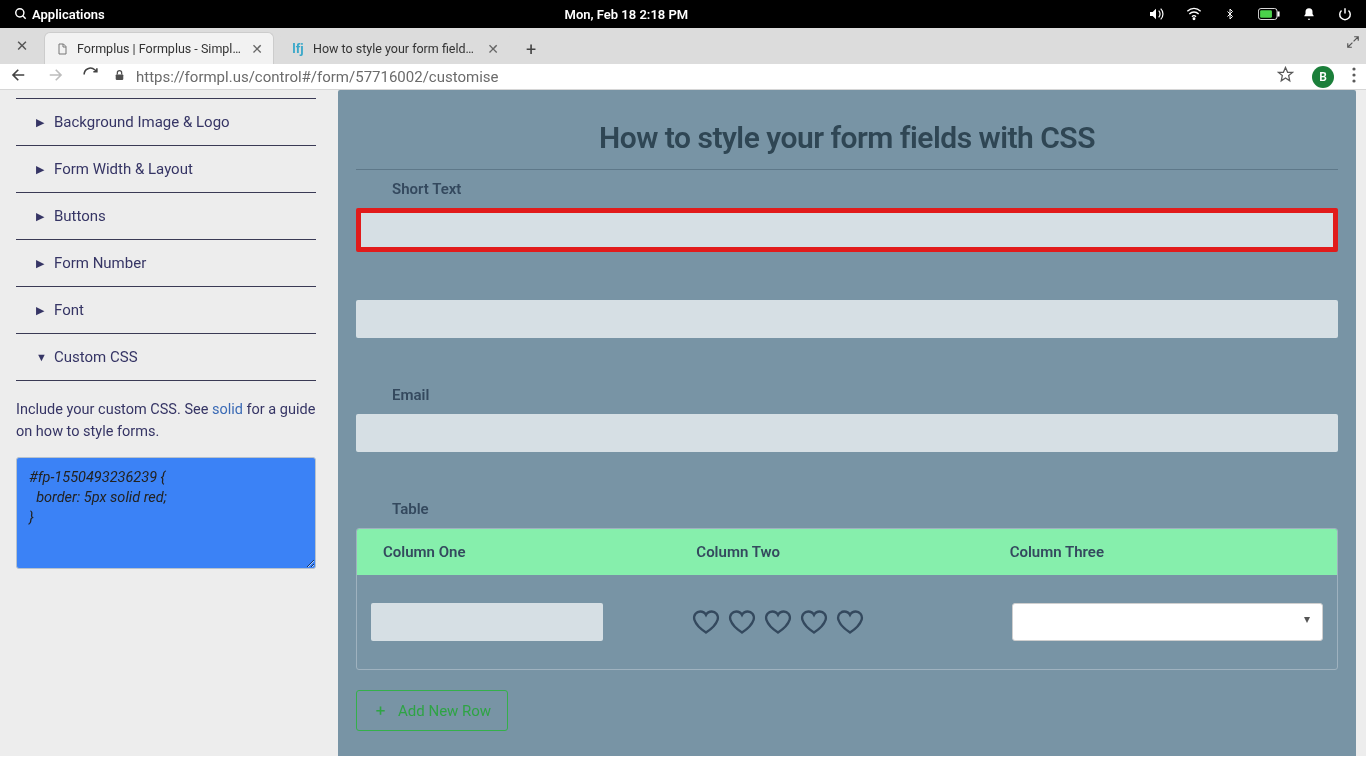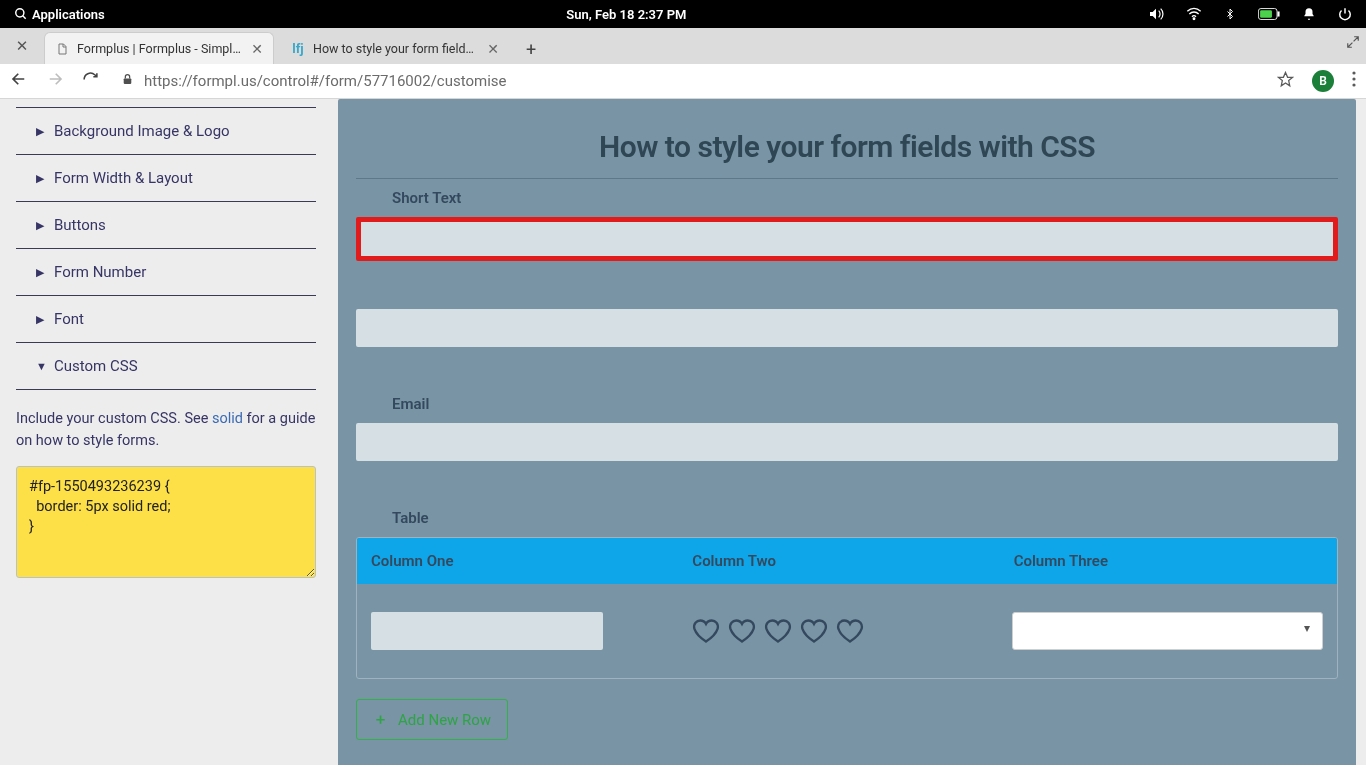--- a/index.html
+++ b/index.html
@@ -18,52 +18,52 @@
 .tab-spacer-left .x { color:#555; font-size:15px; }
 .btab { height: 32px; background: #f2f2f2; border-radius: 6px 6px 0 0; display: flex; align-items: center; padding: 0 10px; font-size: 12.5px; color: #333; margin-right: 6px; max-width: 230px; min-width: 200px; gap: 8px; border:1px solid #ccc; border-bottom:none;}
 .btab.inactive { background: #dcdcdc; border-color:transparent;}
 .btab .favicon { width: 14px; height: 14px; display:inline-flex; align-items:center; justify-content:center; }
 .btab .title { flex: 1; overflow: hidden; white-space: nowrap; text-overflow: ellipsis; }
 .btab .close { color: #666; font-size: 14px; }
 .newtab { width: 30px; height: 30px; display:flex; align-items:center; justify-content:center; color:#444; font-size:18px;}
 .winctrl { position:absolute; right:6px; top:6px; color:#555; }
 
 
-.addrbar { height: 35px; background: #fff; border-bottom: 1px solid #d6d6d6; display: flex; align-items: center; padding: 0 10px; gap: 22px; }
+.addrbar { height: 26px; background: #fff; border-bottom: 1px solid #d6d6d6; display: flex; align-items: center; padding: 0 10px; gap: 14px; }
 .nav-icons { display:flex; align-items:center; gap:18px; color:#5a5a5a; }
 .nav-icons .disabled { color:#bdbdbd; }
 .addr { flex:1; display:flex; align-items:center; gap:10px; color:#6b6b6b; font-size:15px; }
 .addr .lock { color:#5a8f5a; }
 .addr-right { display:flex; align-items:center; gap:18px; color:#5a5a5a; }
 .avatar { width:22px; height:22px; border-radius:50%; background:#1b7f3a; color:#fff; font-size:12px; display:flex; align-items:center; justify-content:center; font-weight:600;}
 
 
 .main { display:flex; height: calc(768px - 28px - 36px - 38px); }
 .sidebar { width: 332px; background:#ededed; padding: 8px 16px 16px 16px; overflow:auto; }
 .canvas-wrap { flex:1; background:#ededed; padding: 0 10px 0 6px; overflow:auto; }
 .canvas { background:#7894a5; border-radius:2px; padding: 12px 0 40px 0; min-height:100%; }
 
 
 .acc { border-bottom: 1px solid #3a3a55; padding: 14px 0 14px 20px; color:#363565; font-size:15px; display:flex; align-items:center; gap:8px; cursor:pointer; }
 .acc .caret { font-size:11px; color:#363565; width:10px;}
 .acc.first { border-top: 1px solid #3a3a55;}
 .css-help { color:#363565; font-size:14.5px; line-height:1.5; margin: 18px 0 14px 0; }
 .css-help a { color:#3a6ab5; text-decoration:none; }
-.css-box { width:100%; height:112px; border:1px solid #b8c2cc; border-radius:3px; background:#fde047; padding:10px 12px; font-family: inherit; font-size:14.5px; color:#222; resize:both; line-height:1.4;}
+.css-box { width:100%; height:112px; border:1px solid #b8c2cc; border-radius:3px; background:#3b82f6; padding:10px 12px; font-family: inherit; font-size:14.5px; color:#222; resize:both; line-height:1.4;font-style:italic;}
 
 
 .canvas-inner { padding: 0 18px; }
 .form-title { text-align:center; color:#2f4654; font-size:30px; font-weight:600; padding: 18px 0 14px 0; letter-spacing:-0.5px;}
 .title-hr { border:none; border-bottom:1px solid #5e7889; margin: 0 0 0 0;}
 .field-block { margin: 10px 0 48px 0; }
 .field-label { color:#34495e; font-size:15px; font-weight:600; margin-bottom:10px;margin-left:36px;}
 .text-input { width:100%; height:38px; background:#d6dfe4; border:none; border-radius:2px; }
 .text-input.redbox { border:5px solid #e11b1b; height:44px; background:#d6dfe4;}
 .table-wrap { border:1px solid #9fb2bf; border-radius:3px; overflow:hidden;}
-.table-head { display:flex; background:#0ea5e9; padding: 14px 14px; gap: 12px;}
+.table-head { display:flex; background:#86efac; padding: 14px 26px; gap: 12px;}
 .table-head .th { flex:1; color:#34495e; font-weight:600; font-size:15px;}
 .table-row { display:flex; padding: 28px 14px; align-items:center; gap:10px;}
 .table-row .td { flex:1; display:flex; align-items:center;}
 .small-input { width:232px; height:38px; background:#d6dfe4; border:none; border-radius:2px;}
 .hearts { display:flex; gap:8px; }
 .hearts svg { width:28px; height:28px; }
 .select { width:100%; max-width:404px; height:38px; background:#fff; border:1px solid #cfcfcf; border-radius:3px; position:relative;}
 .select::after { content:"▾"; position:absolute; right:12px; top:8px; color:#555; font-size:12px;}
 .add-row-btn { margin-top:20px; border:1px solid #34b04a; color:#2ea444; background:transparent; padding: 10px 16px; border-radius:3px; font-size:15px; display:inline-flex; align-items:center; gap:10px; cursor:pointer;}
 .add-row-btn .plus { color:#2ea444; font-weight:700;}
@@ -74,21 +74,21 @@
 <div class="sysbar">
   <div class="sysbar-left">
     <span class="sys-icon">
       <svg width="14" height="14" viewBox="0 0 24 24" fill="none" stroke="#fff" stroke-width="2.5">
           <circle cx="10" cy="10" r="7"></circle>
           <line x1="20" y1="20" x2="15" y2="15"></line>
         </svg>
     </span>
     <span style="font-weight:600">Applications</span>
   </div>
-  <div class="sysbar-center">Sun, Feb 18    2:37 PM</div>
+  <div class="sysbar-center">Mon, Feb 18    2:18 PM</div>
   <div class="sysbar-right">
     <span class="sys-icon">
       <svg width="16" height="16" viewBox="0 0 24 24" fill="#fff">
           <path d="M3 9v6h4l5 5V4L7 9H3z"></path>
           <path d="M16 7a7 7 0 010 10M19 4a11 11 0 010 16" stroke="#fff" stroke-width="1.8" fill="none"></path>
         </svg>
     </span>
     <span class="sys-icon">
       <svg width="16" height="16" viewBox="0 0 24 24" fill="none" stroke="#fff" stroke-width="2">
           <path d="M2 8c6-6 14-6 20 0"></path>

